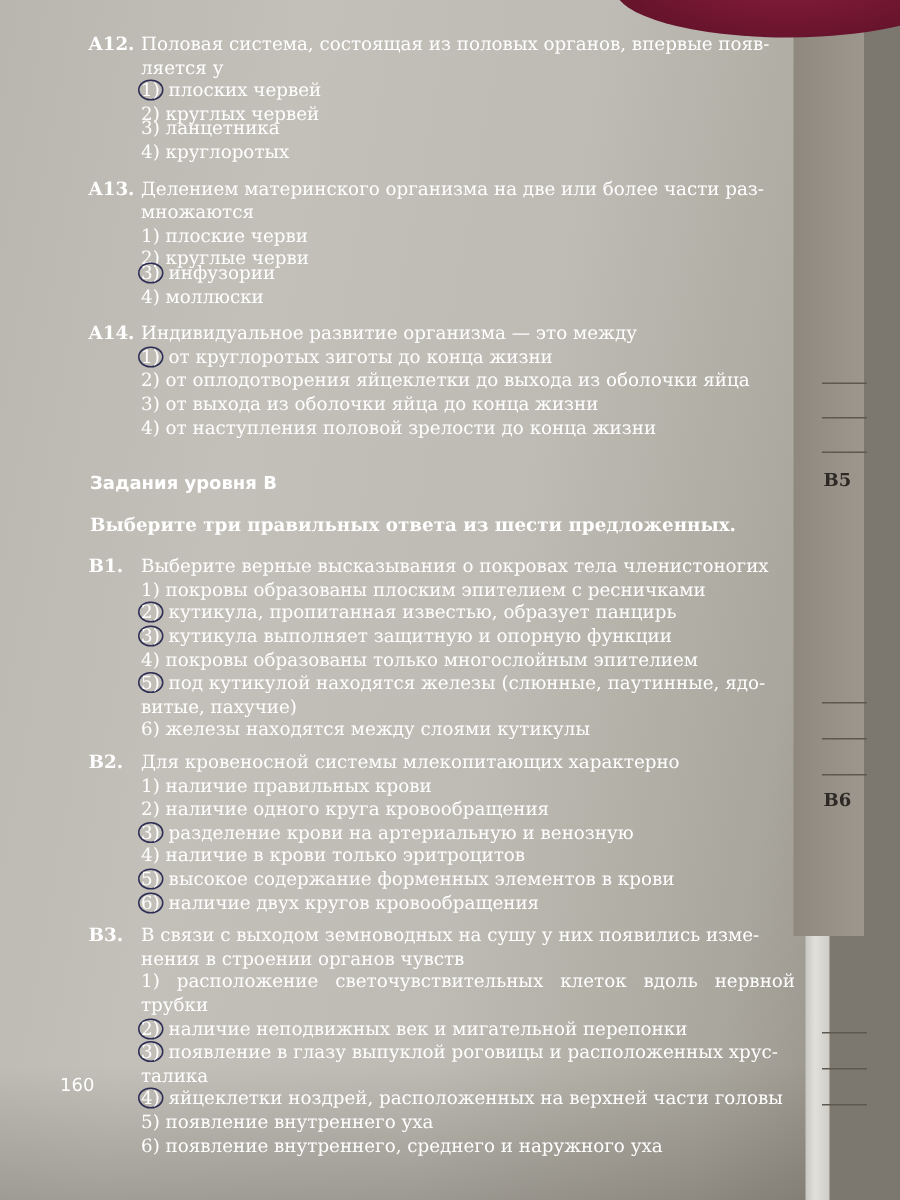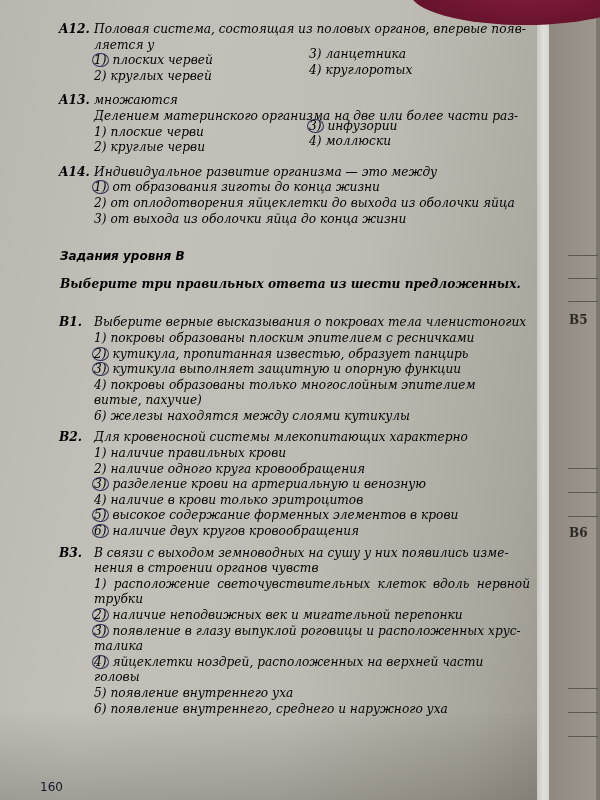--- a/index.html
+++ b/index.html
@@ -14,57 +14,57 @@
     }
     .page-shadow-bottom {
       position: absolute; left: 0; bottom: 0; width: 545px; height: 90px;
       background: linear-gradient(180deg, rgba(0,0,0,0) 0%, rgba(60,55,48,0.25) 100%);
     }
     .gutter {
       position: absolute; left: 537px; top: 0; width: 16px; height: 800px;
       background: linear-gradient(90deg, #c9c7c1 0%, #e1e0dc 40%, #cfccc6 100%);
     }
     .next-page {
-      position: absolute; left: 549px; top: 0; width: 47px; height: 800px;
+      position: absolute; left: 529px; top: 0; width: 47px; height: 624px;
       background: linear-gradient(90deg, #8e887f 0%, #9d978d 100%);
     }
     .next-page .lbl {
       position: absolute; left: 20px; font-weight: bold; font-size: 12px; color: #2d2a26;
     }
     .next-page .line {
       position: absolute; left: 19px; width: 30px; height: 1px; background: #5d5850;
     }
     .red-object {
       position: absolute; left: 410px; top: -40px; width: 230px; height: 65px;
       border-radius: 50%;
       background: radial-gradient(ellipse at 50% 30%, #8a1f3d 0%, #6e1530 60%, #5a1126 100%);
     }
     .content {
       position: absolute; left: 60px; top: 22px; width: 470px;
-      color: #000000; font-size: 12.2px; line-height: 15.6px; font-style: italic;
+      color: #ffffff; font-size: 12.2px; line-height: 15.6px;
     }
     .q { position: relative; padding-left: 34px; margin-bottom: 9px; }
     .q .num { position: absolute; left: -1px; top: 0; font-weight: bold; }
     .q .stem { display: block; }
     .opt { display: block; }
-    .two-col { display: flex; }
+    .two-col { display: flex; flex-direction: column; }
     .two-col .col { width: 215px; }
     .mark {
       display: inline-block; border: 1.2px solid #2d2d55; border-radius: 50%;
       padding: 0 1px; margin-left: -2px; line-height: 12px;
     }
     .section-title {
       font-family: "DejaVu Sans", sans-serif; font-weight: bold; font-size: 12px;
       margin-top: 22px; margin-bottom: 12px;
     }
-    .instruction { font-weight: bold; margin-bottom: 23px; }
+    .instruction { font-weight: bold; margin-bottom: 12px; }
     .bq { position: relative; padding-left: 34px; margin-bottom: 6px; }
     .bq .num { position: absolute; left: -1px; top: 0; font-weight: bold; }
     .page-number {
-      position: absolute; left: 40px; top: 780px; font-size: 12px; color: #0f172a;
+      position: absolute; left: 40px; top: 716px; font-size: 12px; color: #ffffff;
       font-family: "DejaVu Sans", sans-serif;
     }
     .justify { text-align: justify; text-align-last: justify; }
   </style>
 </head>
 <body>
 
 <div class="page">
   <div class="page-shadow-bottom"></div>
 </div>
@@ -97,52 +97,54 @@
       </div>
       <div class="col" style="margin-top:-6px">
         <span class="opt"><span>3)</span> <span>ланцетника</span></span>
         <span class="opt"><span>4)</span> <span>круглоротых</span></span>
       </div>
     </div>
   </div>
 
   <div class="q">
     <span class="num">A13.</span>
+    <span class="stem">Делением материнского организма на две или более части раз-</span>
     <span class="stem">множаются</span>
-    <span class="stem">Делением материнского организма на две или более части раз-</span>
     <div class="two-col">
       <div class="col">
         <span class="opt"><span>1)</span> <span>плоские черви</span></span>
         <span class="opt"><span>2)</span> <span>круглые черви</span></span>
       </div>
       <div class="col" style="margin-top:-6px">
         <span class="opt"><span class="mark">3)</span> <span>инфузории</span></span>
         <span class="opt"><span>4)</span> <span>моллюски</span></span>
       </div>
     </div>
   </div>
 
   <div class="q">
     <span class="num">A14.</span>
     <span class="stem">Индивидуальное развитие организма — это между</span>
-    <span class="opt"><span class="mark">1)</span> <span>от образования зиготы до конца жизни</span></span>
+    <span class="opt"><span class="mark">1)</span> <span>от круглоротых зиготы до конца жизни</span></span>
     <span class="opt"><span>2)</span> <span>от оплодотворения яйцеклетки до выхода из оболочки яйца</span></span>
     <span class="opt"><span>3)</span> <span>от выхода из оболочки яйца до конца жизни</span></span>
+    <span class="opt"><span>4)</span> <span>от наступления половой зрелости до конца жизни</span></span>
   </div>
 
   <div class="section-title">Задания уровня В</div>
   <div class="instruction">Выберите три правильных ответа из шести предложенных.</div>
 
   <div class="bq">
     <span class="num">B1.</span>
     <span class="stem">Выберите верные высказывания о покровах тела членистоногих</span>
     <span class="opt"><span>1)</span> <span>покровы образованы плоским эпителием с ресничками</span></span>
     <span class="opt"><span class="mark">2)</span> <span>кутикула, пропитанная известью, образует панцирь</span></span>
     <span class="opt"><span class="mark">3)</span> <span>кутикула выполняет защитную и опорную функции</span></span>
     <span class="opt"><span>4)</span> <span>покровы образованы только многослойным эпителием</span></span>
+    <span class="opt"><span class="mark">5)</span> <span>под кутикулой находятся железы (слюнные, паутинные, ядо-</span></span>
     <span class="opt">витые, пахучие)</span>
     <span class="opt"><span>6)</span> <span>железы находятся между слоями кутикулы</span></span>
   </div>
 
   <div class="bq">
     <span class="num">B2.</span>
     <span class="stem">Для кровеносной системы млекопитающих характерно</span>
     <span class="opt"><span>1)</span> <span>наличие правильных крови</span></span>
     <span class="opt"><span>2)</span> <span>наличие одного круга кровообращения</span></span>
     <span class="opt"><span class="mark">3)</span> <span>разделение крови на артериальную и венозную</span></span>

